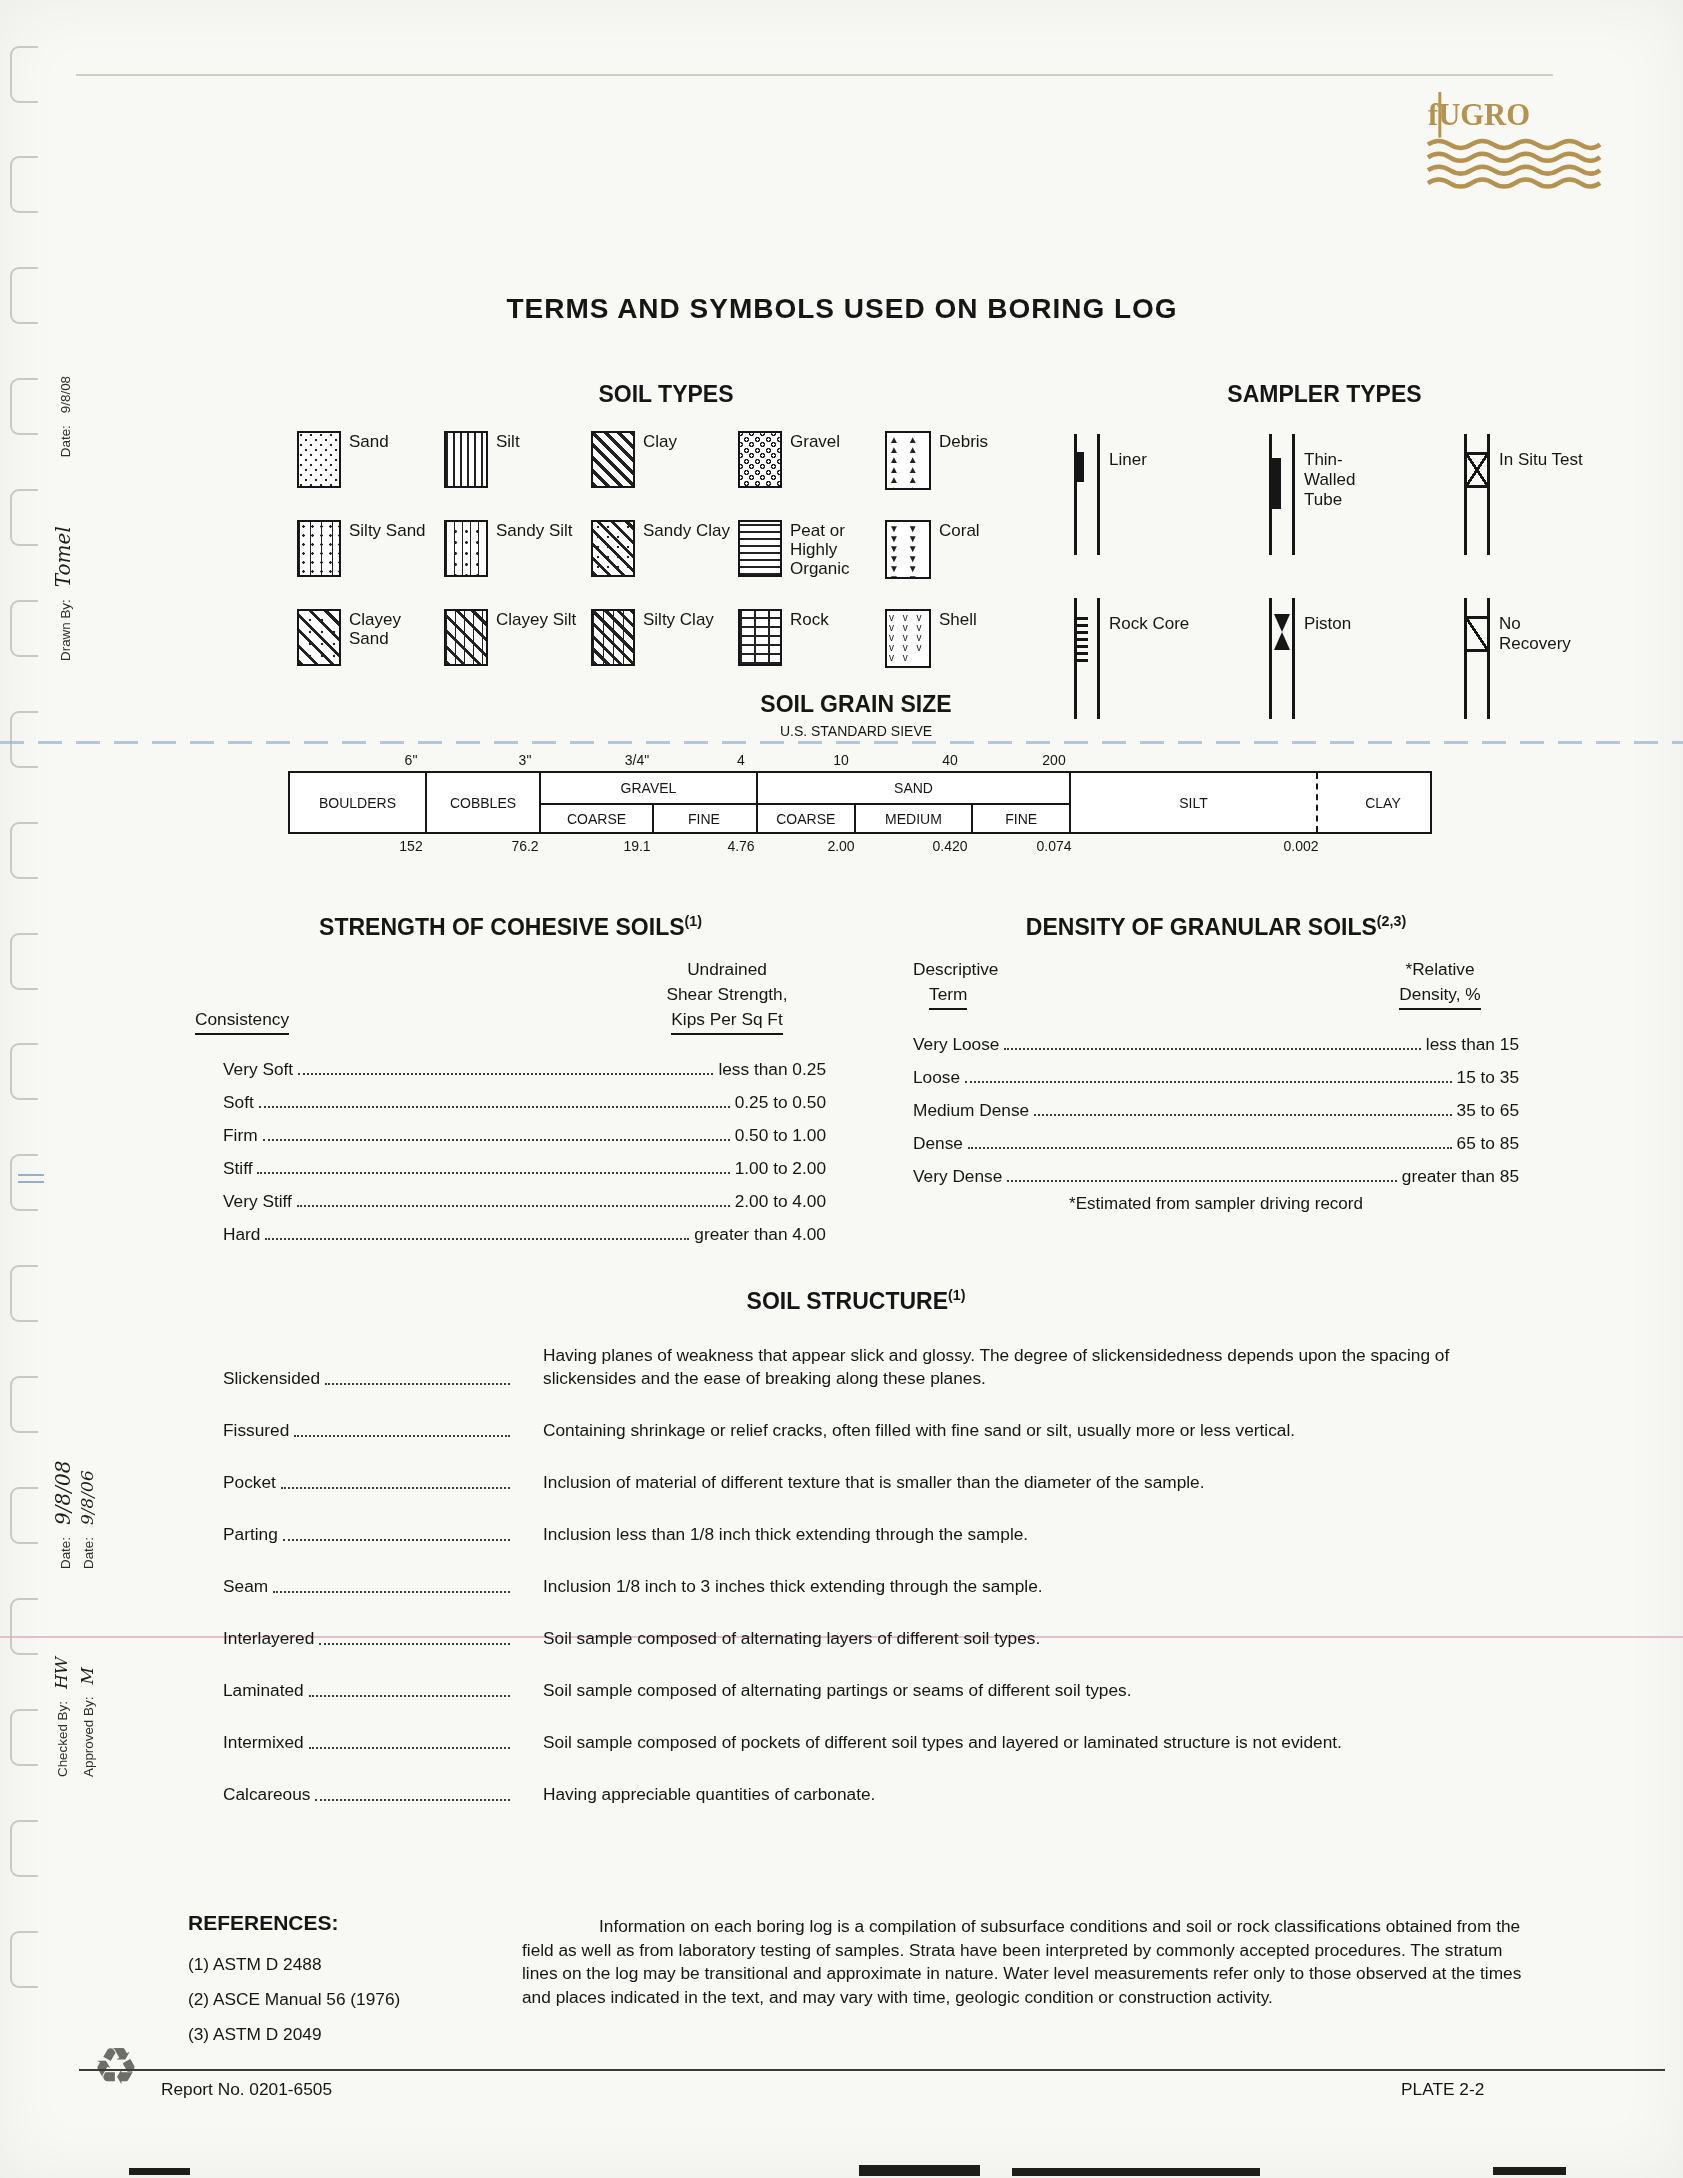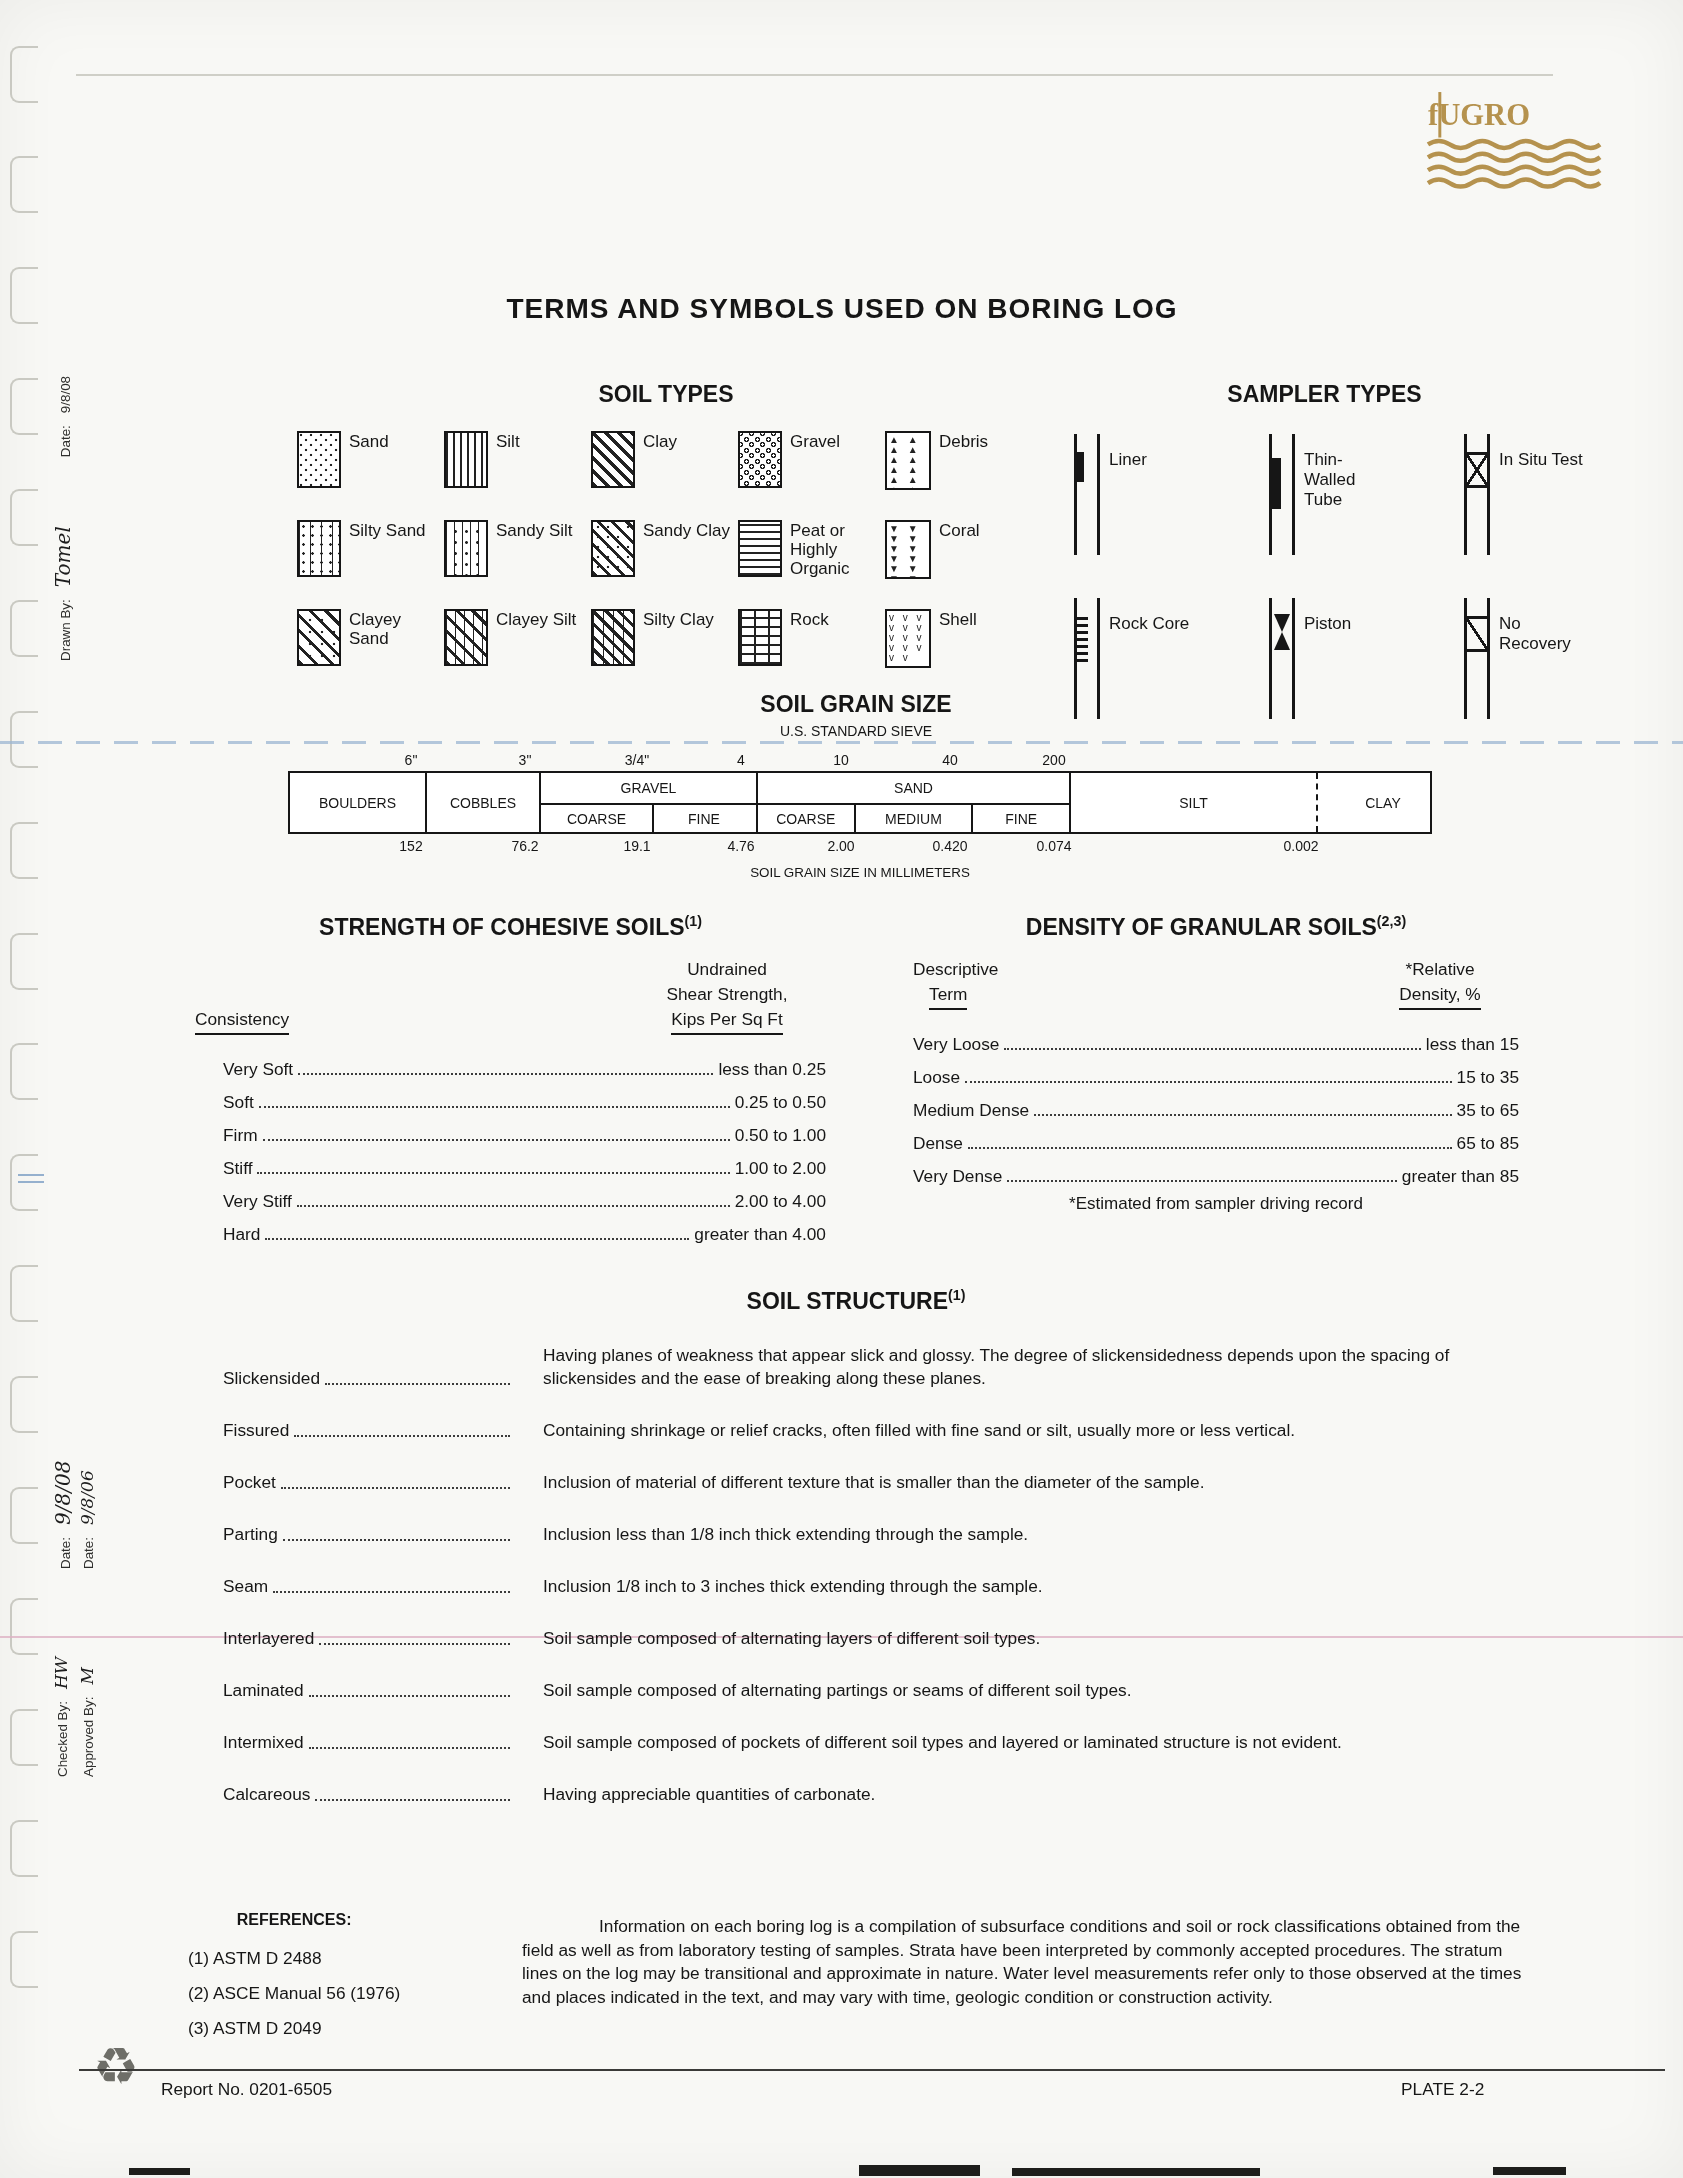--- a/index.html
+++ b/index.html
@@ -128,21 +128,21 @@
   .footnote { text-align:center; font-size:17px; margin-top:7px; }
 
   
   #structure-list { position:absolute; left:223px; top:1344px; width:1299px; }
   .s-item { display:flex; margin-bottom:29px; font-size:17.3px; line-height:23px; }
   .s-term-cell { width:292px; flex-shrink:0; display:flex; align-items:flex-end;justify-content:space-between; }
   .s-def { width:931px; padding-left:28px; }
 
   
   .refs { position:absolute; left:188px; top:1911px; }
-  .refs h3 { margin:0 0 12px; font-size:16px; font-weight:bold;text-align:center; }
+  .refs h3 { margin:0 0 12px; font-size:21px; font-weight:bold; }
   .ref-item { font-size:17.3px; line-height:35px; }
   .note { position:absolute; left:522px; top:1915px; width:1002px;
           font-size:17.3px; line-height:23.6px; text-indent:77px; }
   .footline { position:absolute; left:79px; top:2069px; width:1586px; height:2px; background:#3a3a38; }
   .report-no { position:absolute; left:161px; top:2079px; font-size:17.3px; }
   .plate { position:absolute; left:1401px; top:2079px; font-size:17.3px; }
 
   
   .mnote { position:absolute; transform:rotate(-90deg); transform-origin:0 0;
            white-space:nowrap; display:flex; gap:12px; align-items:baseline;
@@ -344,21 +344,20 @@
     <div class="gs-sizes">
       <span style="left:123px">152</span>
       <span style="left:237px">76.2</span>
       <span style="left:349px">19.1</span>
       <span style="left:453px">4.76</span>
       <span style="left:553px">2.00</span>
       <span style="left:662px">0.420</span>
       <span style="left:766px">0.074</span>
       <span style="left:1013px">0.002</span>
     </div>
-    <div class="gs-caption">SOIL GRAIN SIZE IN MILLIMETERS</div>
   </div>
 
   <div class="tblock" id="strength-block">
     <h3><span>STRENGTH OF COHESIVE SOILS</span><sup>(1)</sup></h3>
     <div class="thead">
       <div class="lines left"><span class="u">Consistency</span></div>
       <div class="lines" style="width:198px">
         <div>Undrained</div>
         <div>Shear Strength,</div>
         <div><span class="u">Kips Per Sq Ft</span></div>

